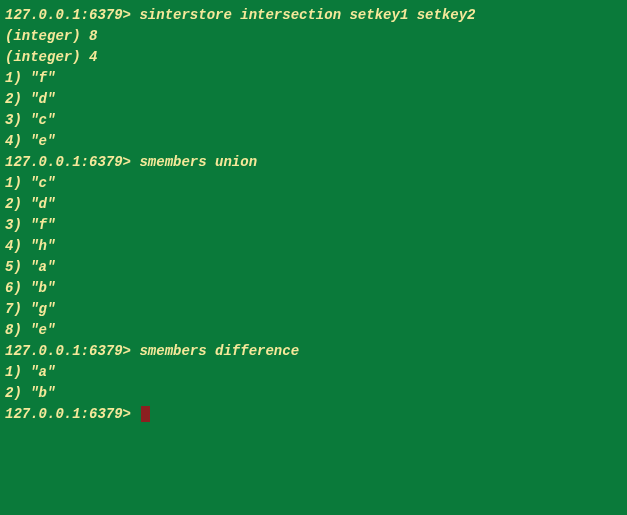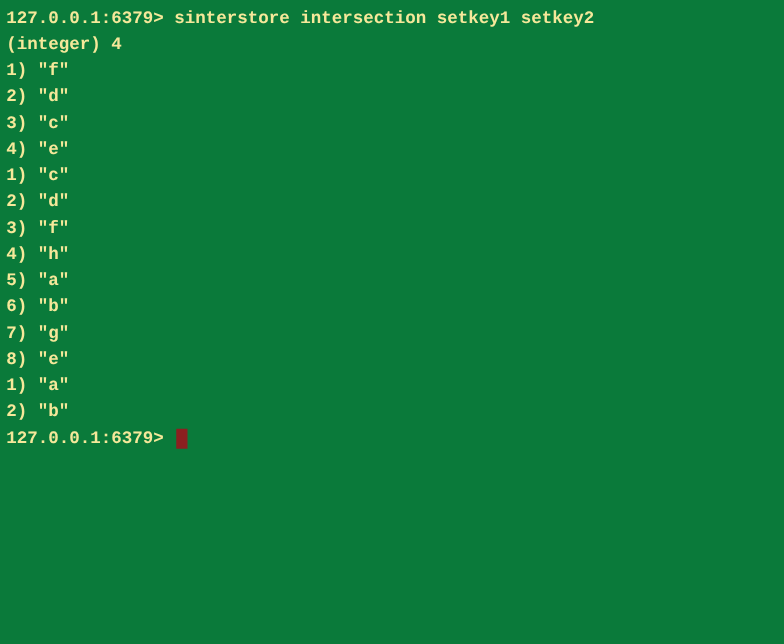--- a/index.html
+++ b/index.html
@@ -16,47 +16,51 @@
       width: 627px;
       height: 515px;
       overflow: hidden;
     }
     .terminal {
       color: #f5e89a;
     }
     .line {
       white-space: pre;
       font-weight: bold;
+      font-style: italic;
     }
     .prompt {
       color: #f5e89a;
     }
     .cursor {
       display: inline-block;
       width: 9px;
       height: 16px;
       background-color: #8b2020;
       vertical-align: text-bottom;
       margin-left: 2px;
     }
   </style>
 </head>
 <body>
 
 <div class="terminal">
   <div class="line"><span class="prompt">127.0.0.1:6379&gt;</span> <span>sinterstore intersection setkey1 setkey2</span></div>
+  <div class="line">(integer) 8</div>
   <div class="line">(integer) 4</div>
   <div class="line">1) "f"</div>
   <div class="line">2) "d"</div>
   <div class="line">3) "c"</div>
   <div class="line">4) "e"</div>
+  <div class="line"><span class="prompt">127.0.0.1:6379&gt;</span> <span>smembers union</span></div>
   <div class="line">1) "c"</div>
   <div class="line">2) "d"</div>
   <div class="line">3) "f"</div>
   <div class="line">4) "h"</div>
   <div class="line">5) "a"</div>
   <div class="line">6) "b"</div>
   <div class="line">7) "g"</div>
   <div class="line">8) "e"</div>
+  <div class="line"><span class="prompt">127.0.0.1:6379&gt;</span> <span>smembers difference</span></div>
   <div class="line">1) "a"</div>
   <div class="line">2) "b"</div>
   <div class="line"><span class="prompt">127.0.0.1:6379&gt;</span> <span class="cursor"></span></div>
 </div>
 
 </body></html>

